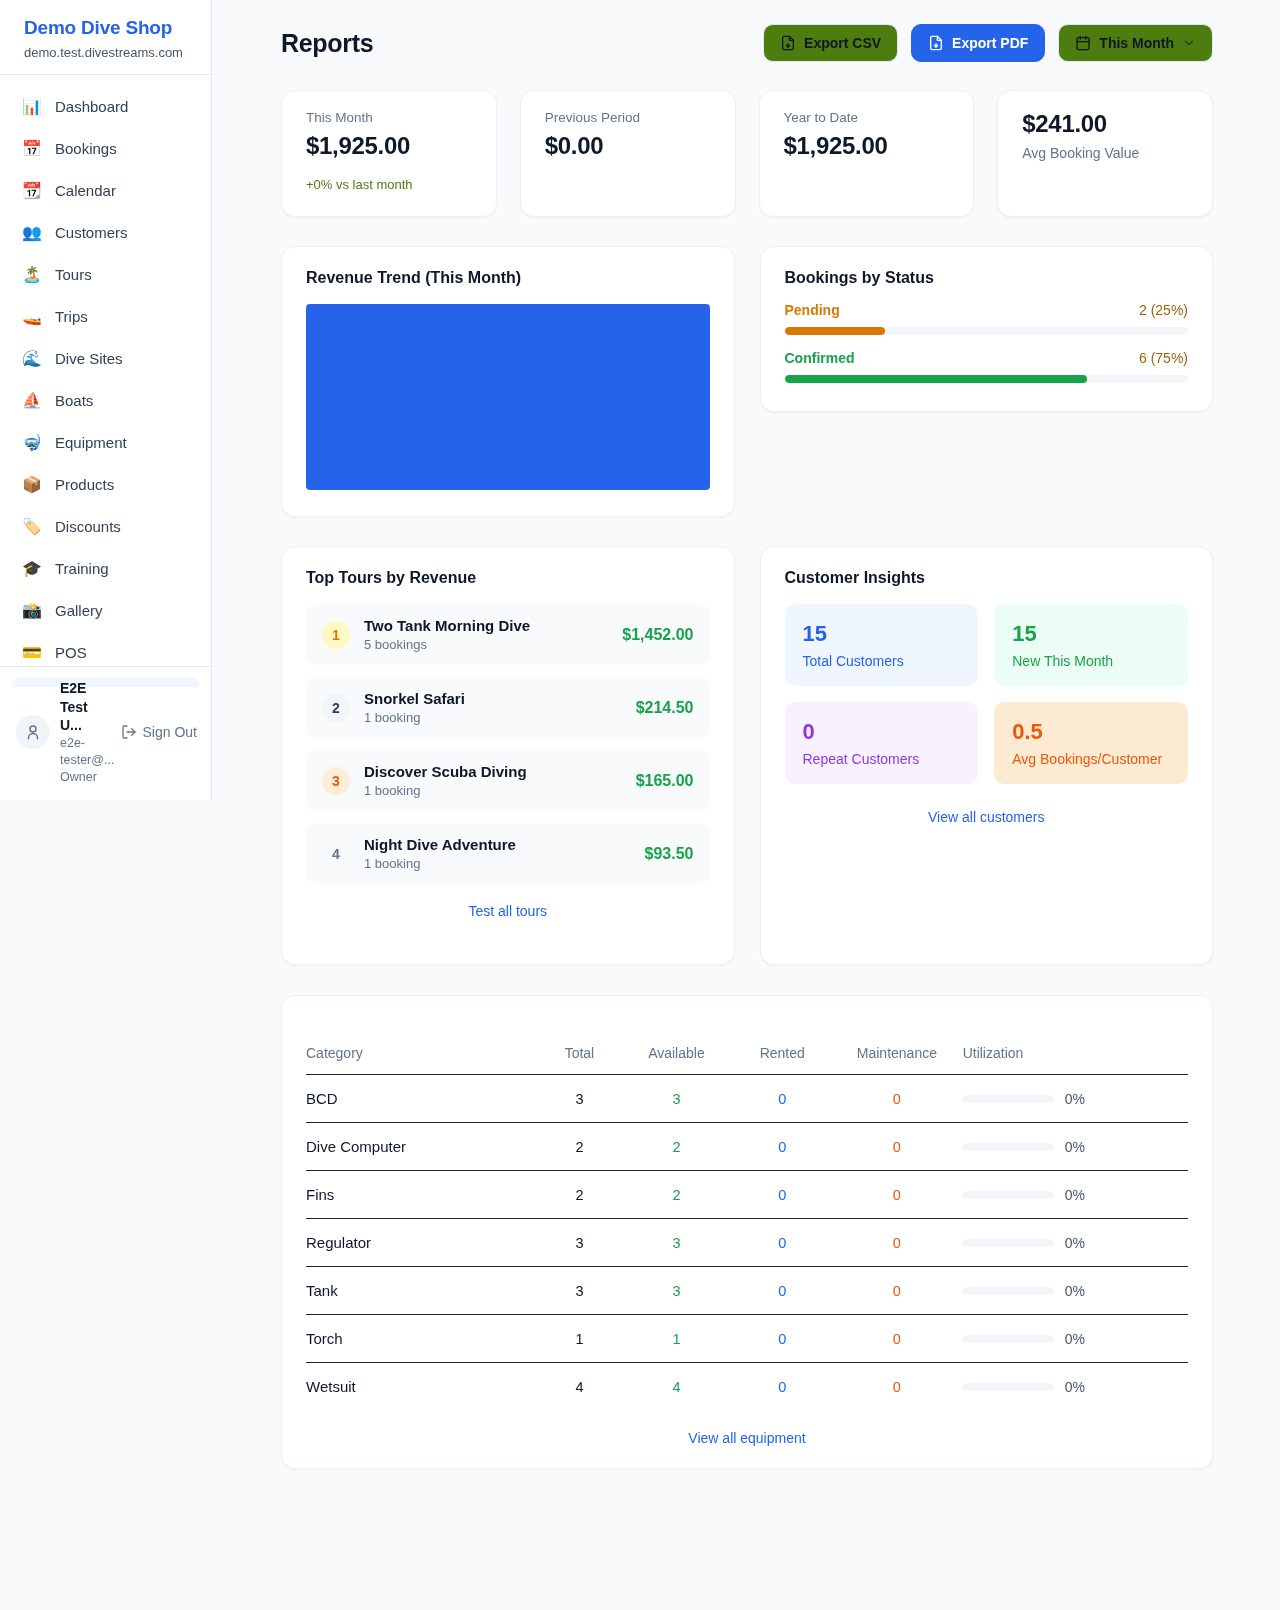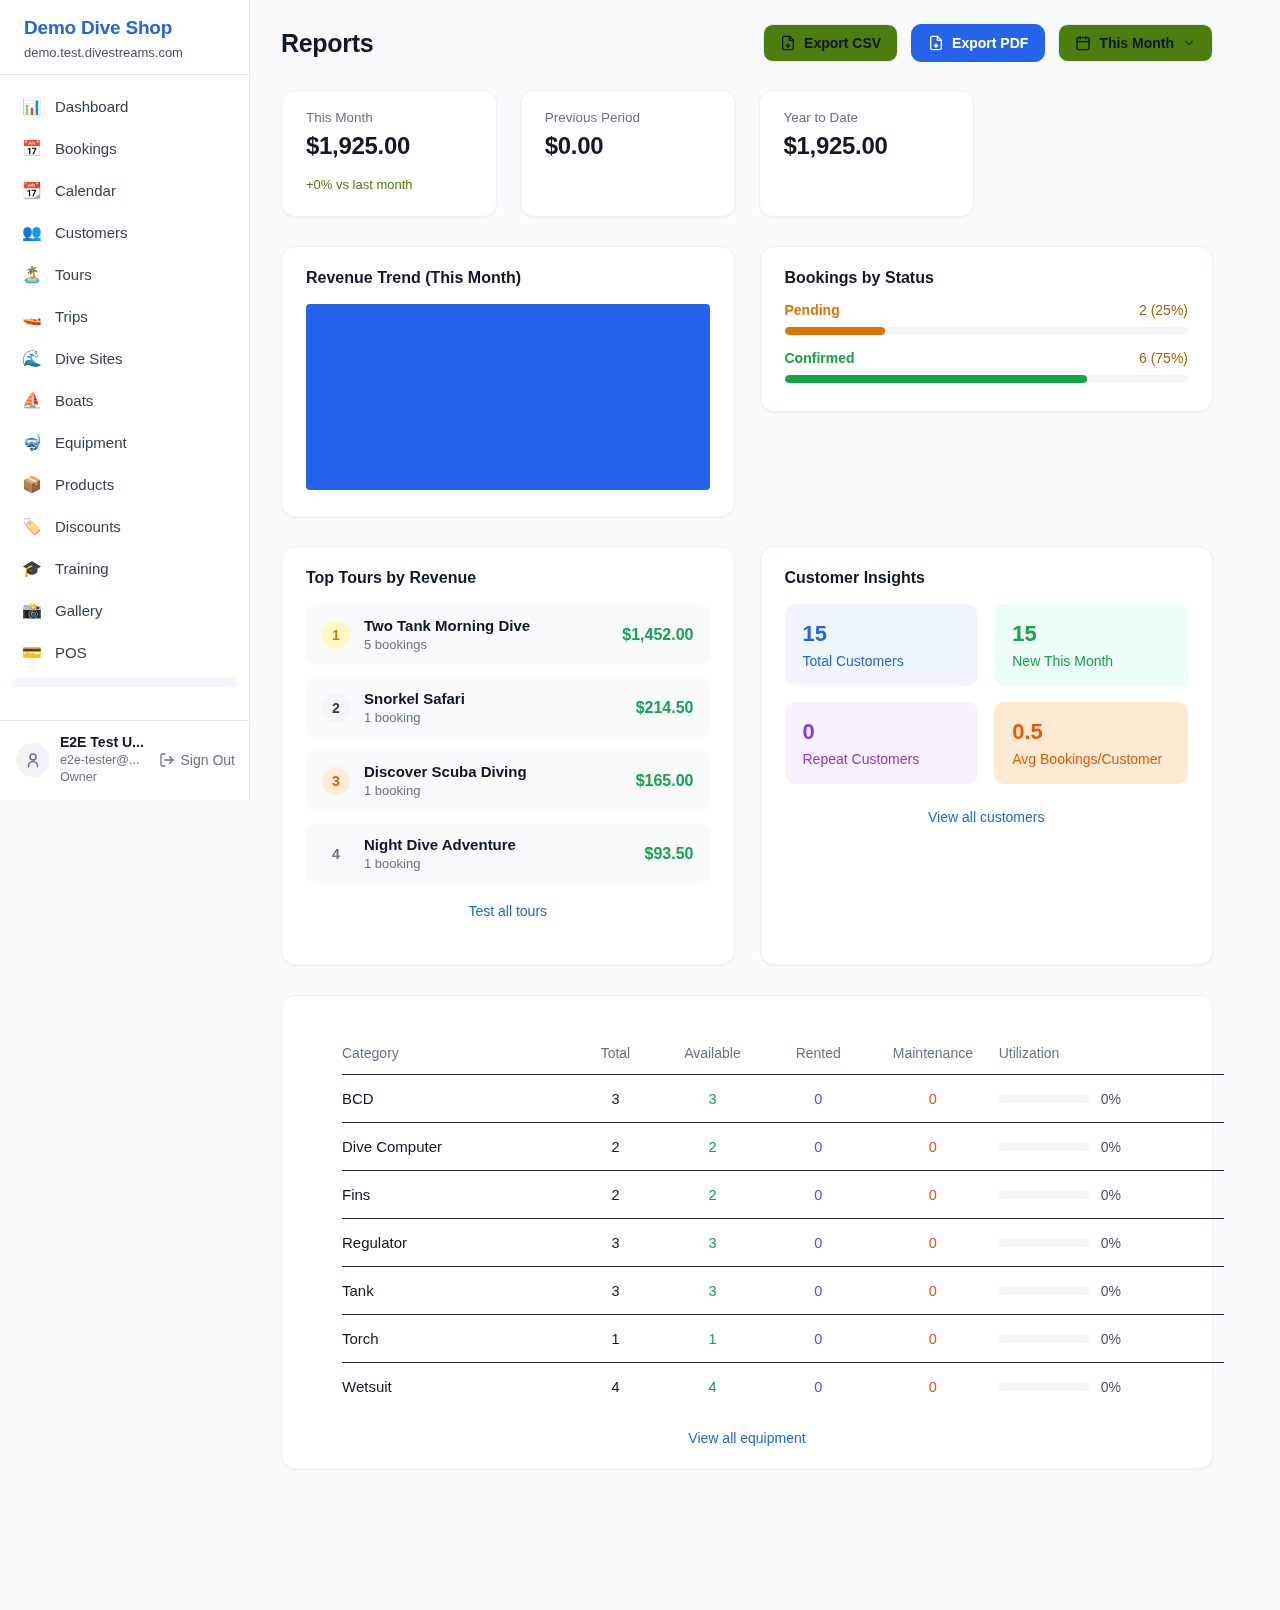--- a/index.html
+++ b/index.html
@@ -7,21 +7,21 @@
   body {
     font-family:"Liberation Sans", sans-serif;
     background:#f8fafc;
     color:#0f172a;
     position:relative;
     overflow:hidden;
   }
 
   
   .sidebar {
-    position:absolute; left:0; top:0; width:250px; height:800px;
+    position:absolute; left:0; top:0; width:212px; height:800px;
     background:#fff; border-right:1px solid #e2e8f0;
   }
   .shop-header { padding:17px 24px 14px; border-bottom:1px solid #e2e8f0; }
   .shop-name { color:#2563eb; font-size:19px; font-weight:700; letter-spacing:-.2px; }
   .shop-domain { color:#475569; font-size:13px; margin-top:6px; }
   .nav { padding:14px 12px 0; }
   .nav-item {
     display:flex; align-items:center; gap:13px;
     padding:8px 10px; margin-bottom:7px; border-radius:8px;
     font-size:15px; color:#334155; cursor:pointer;
@@ -113,21 +113,21 @@
   .insight-value { font-size:22px; font-weight:800; }
   .insight-label { font-size:14px; margin-top:6px; }
   .insight-tile.blue   { background:#eff6ff; } .insight-tile.blue *   { color:#2563eb; }
   .insight-tile.green  { background:#ecfdf5; } .insight-tile.green *  { color:#16a34a; }
   .insight-tile.purple { background:#f8f2fe; } .insight-tile.purple * { color:#9333ea; }
   .insight-tile.orange { background:#fdead2; } .insight-tile.orange * { color:#ea580c; }
   .insights-card .view-link { margin-top:25px; }
 
   
   .equipment-card { padding:24px 24px 22px; }
-  .equip-table { width:100%; border-collapse:collapse; margin-top:19px; table-layout:fixed;margin-left:36px; }
+  .equip-table { width:100%; border-collapse:collapse; margin-top:19px; table-layout:fixed; }
   .equip-table th {
     font-size:14px; font-weight:400; color:#64748b; text-align:center;
     padding:6px 0 13px; border-bottom:1px solid #1e293b;
   }
   .equip-table th:first-child { text-align:left; width:26%; }
   .equip-table th:nth-child(2) { width:10%; }
   .equip-table th:nth-child(3), .equip-table th:nth-child(4) { width:12%; }
   .equip-table th:nth-child(5) { width:14%; }
   .equip-table th:last-child { text-align:left; width:26%; padding-left:4px; }
   .equip-table td { padding:15px 0; border-bottom:1px solid #1e293b; font-size:14.5px; text-align:center; }
@@ -277,20 +277,24 @@
       <div class="stat-delta">+0% vs last month</div>
     </div>
     <div class="card stat-card">
       <div class="stat-label">Previous Period</div>
       <div class="stat-value">$0.00</div>
     </div>
     <div class="card stat-card">
       <div class="stat-label">Year to Date</div>
       <div class="stat-value">$1,925.00</div>
     </div>
+    <div class="card stat-card value-first">
+      <div class="stat-value">$241.00</div>
+      <div class="stat-label">Avg Booking Value</div>
+    </div>
   </div>
 
   <div class="charts-row">
     <div class="card revenue-card">
       <div class="section-title">Revenue Trend (This Month)</div>
       <div class="revenue-chart"></div>
     </div>
     <div class="card status-card">
       <div class="section-title">Bookings by Status</div>
       <div class="status-row-label">

